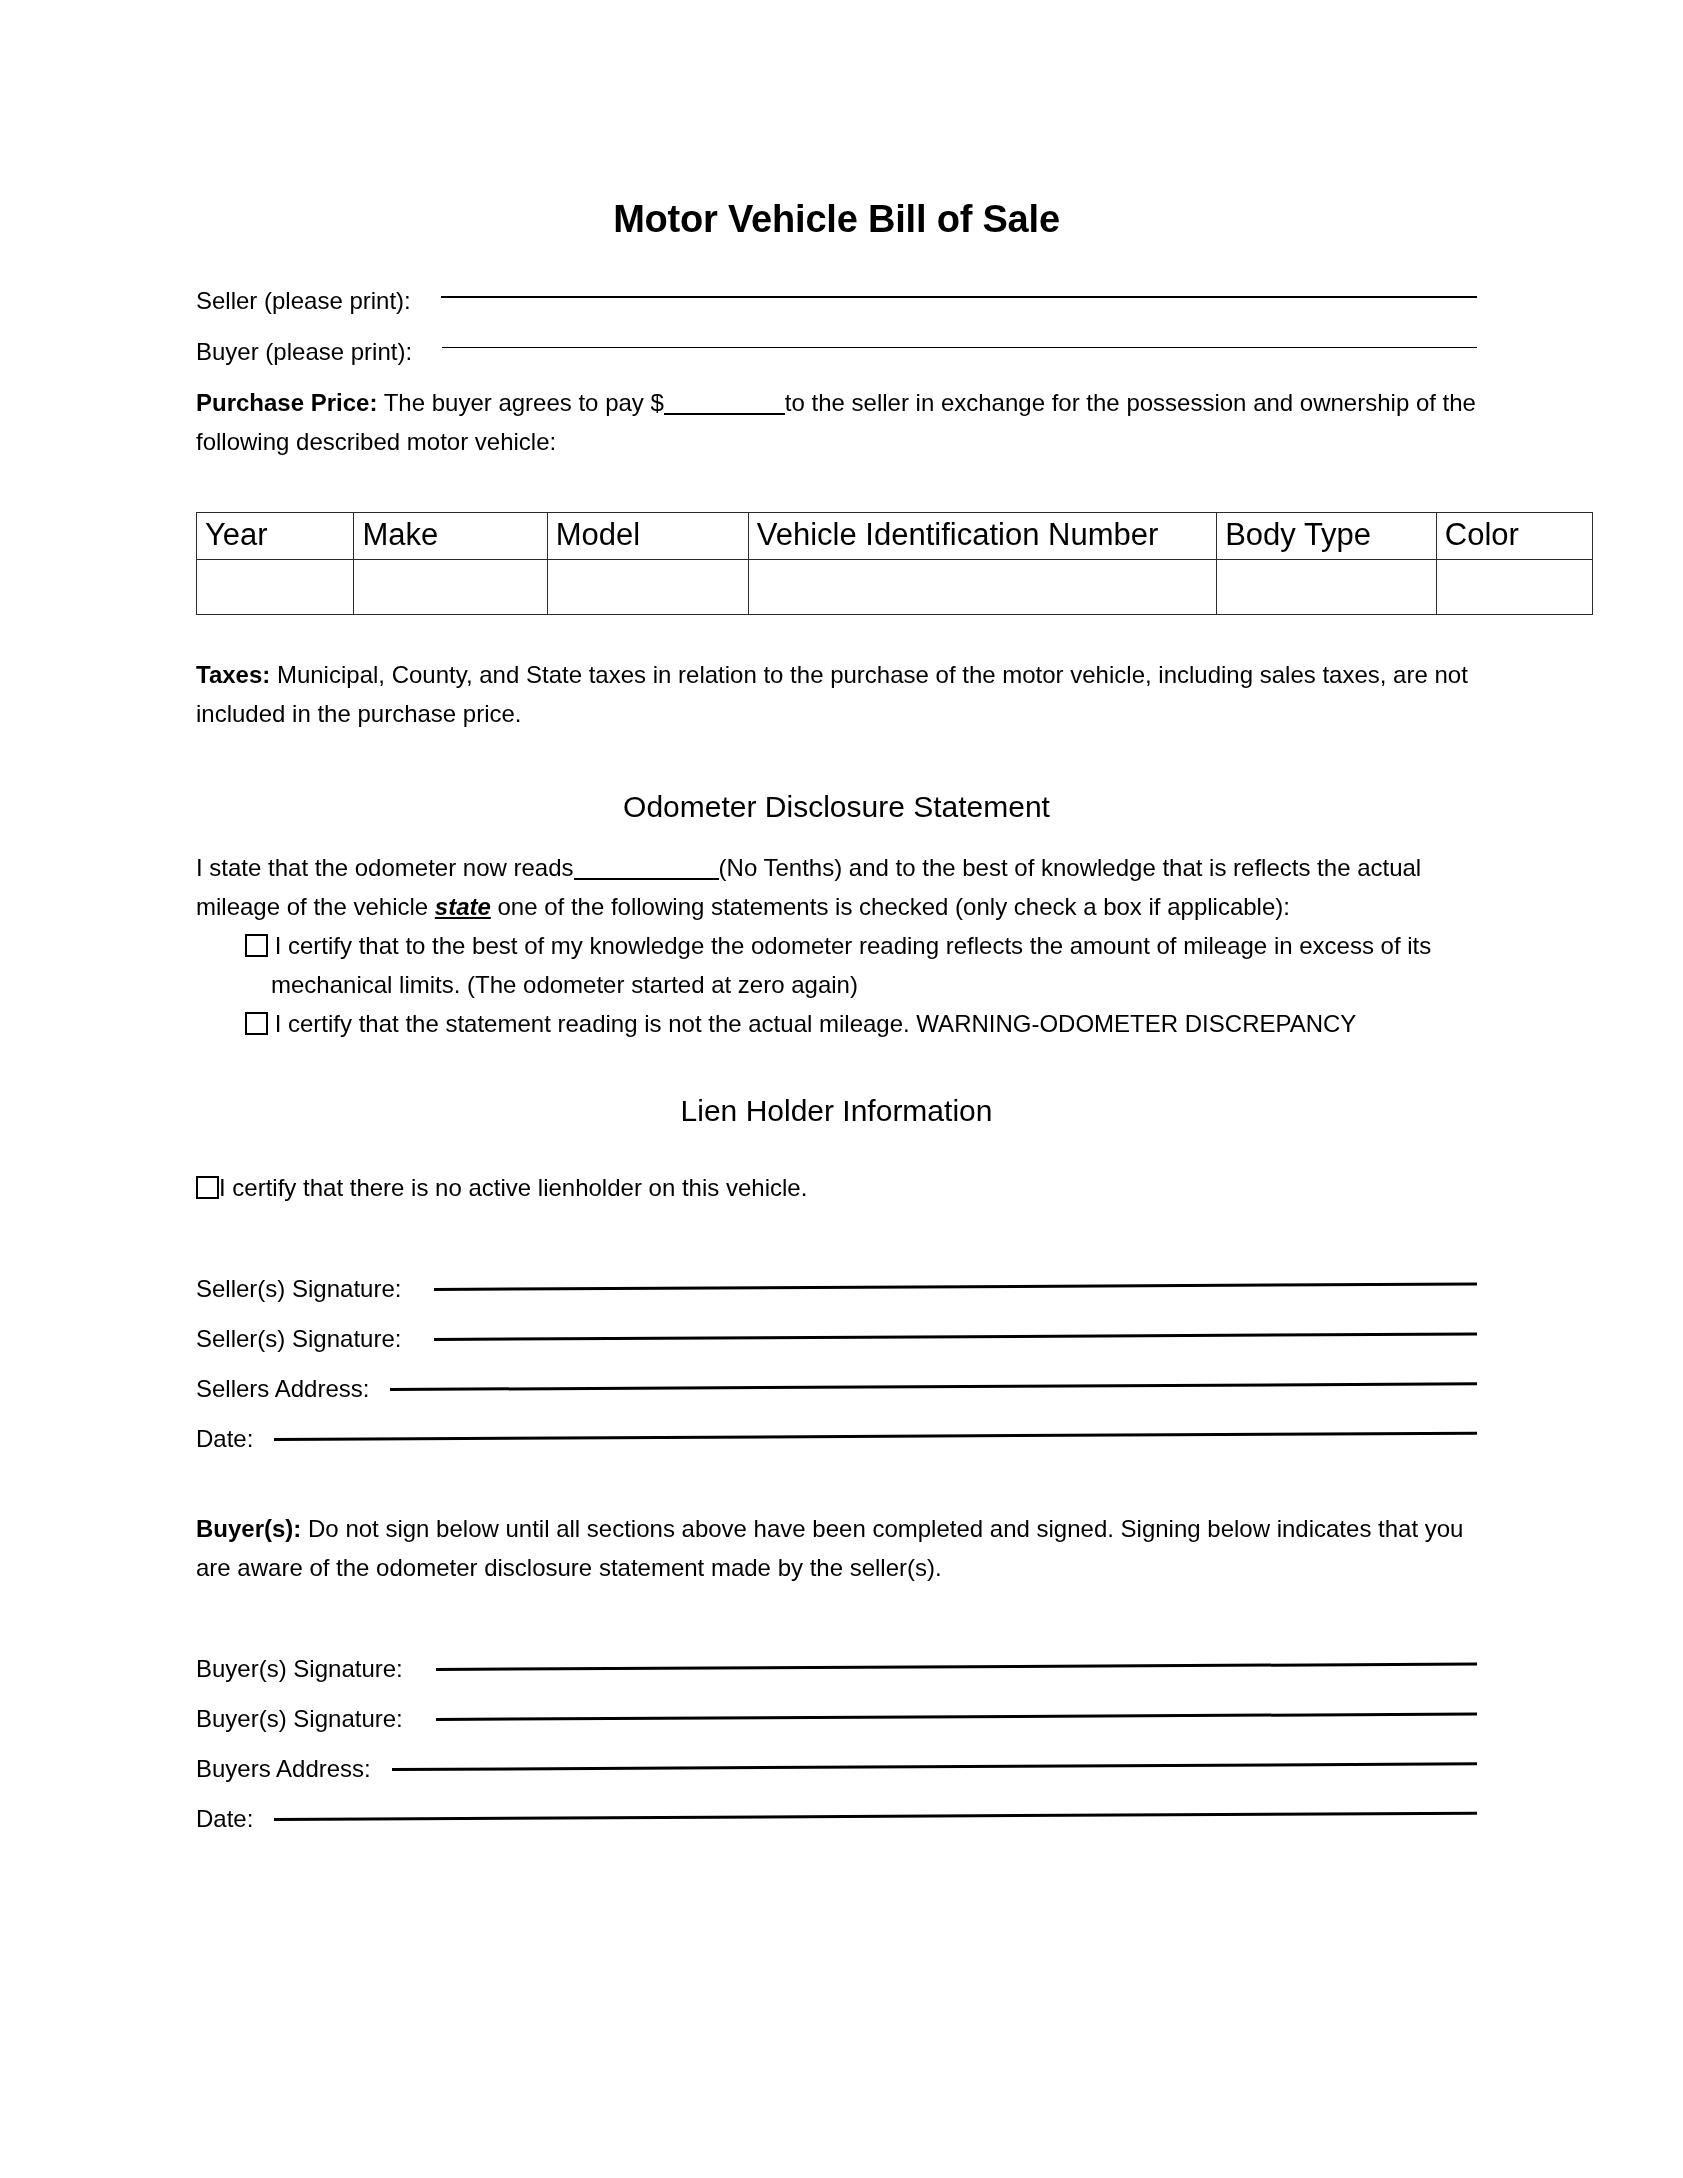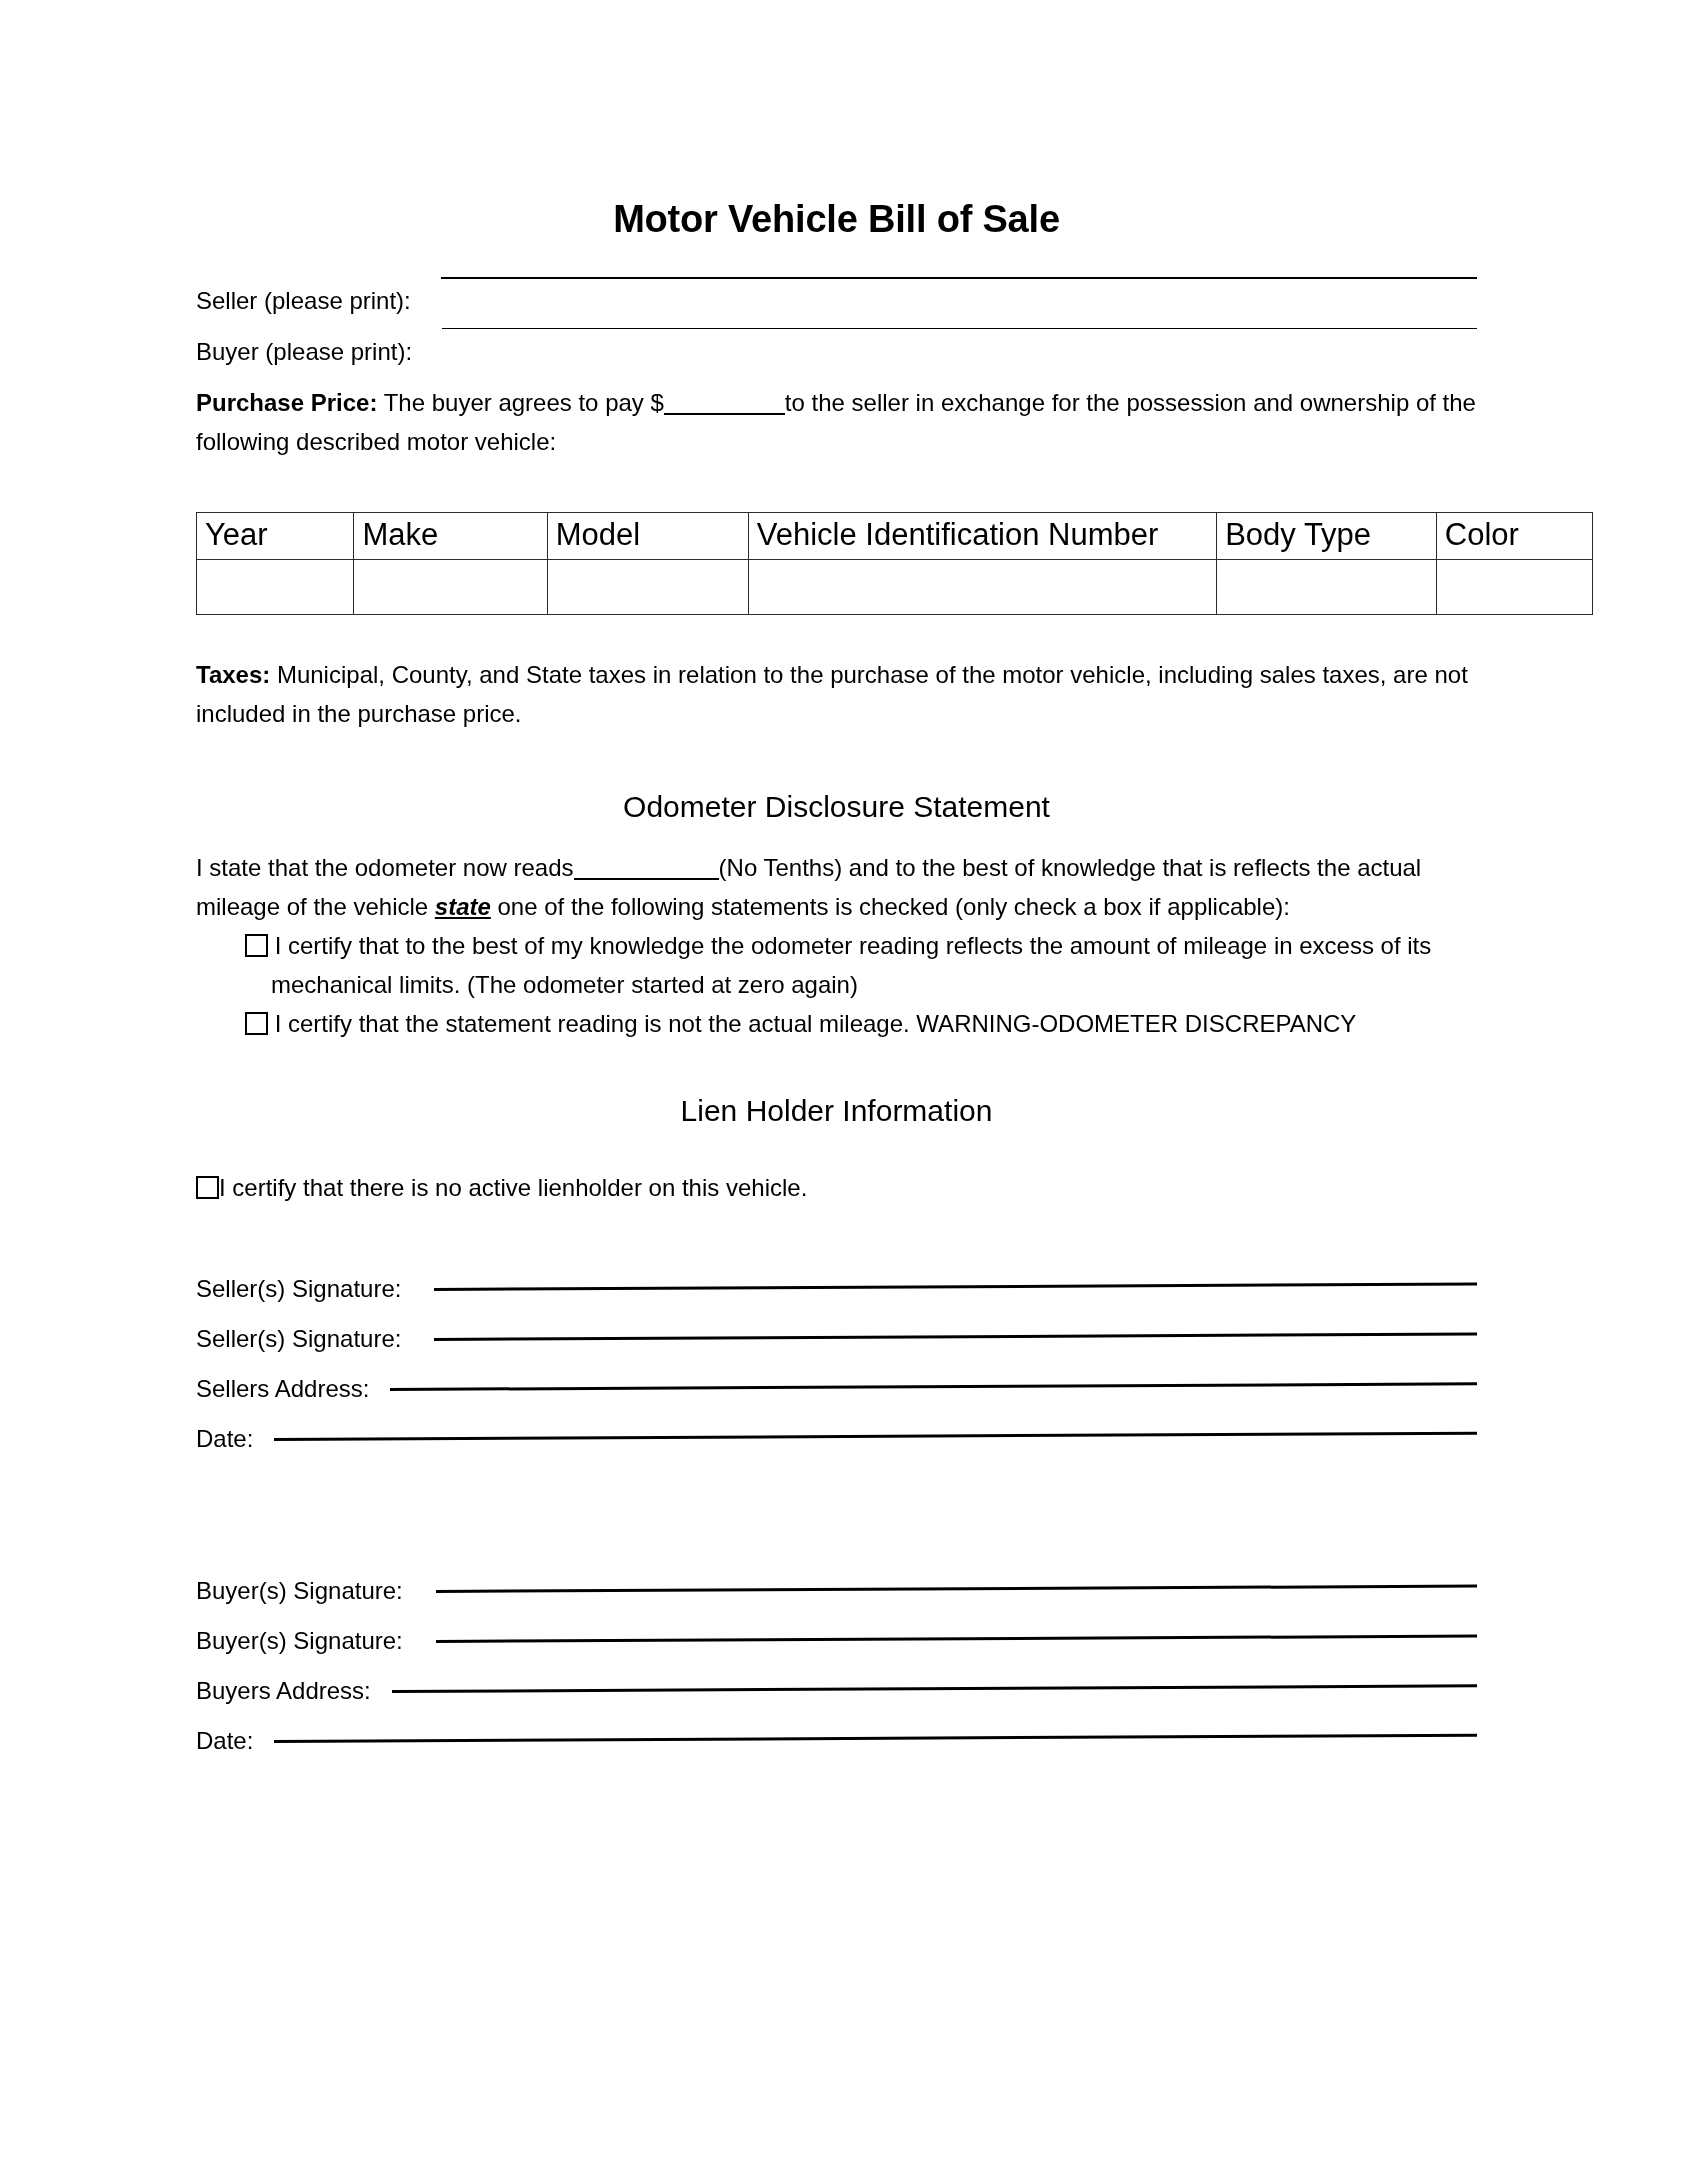--- a/index.html
+++ b/index.html
@@ -59,21 +59,21 @@
     display: inline-block;
     border-bottom: 2px solid #000;
     vertical-align: -4px;
   }
   .rule-price { width: 121px; }
   .rule-odo   { width: 145px; }
 
   
   .label-line {
     display: flex;
-    align-items: flex-start;
+    align-items: center;
     font-size: 24px;
     line-height: 39px;
     gap: 24px;
   }
   .label-line .lbl { white-space: nowrap; }
   .label-line .rule {
     flex: 1 1 auto;
     border-bottom: 2.5px solid #000;
     margin-left: 6px;
     position: relative;
@@ -258,20 +258,21 @@
       <span class="rule-wrap"></span>
     </div>
 
     <div class="sig-row">
       <span class="lbl">Date:</span>
       <span class="rule-wrap"></span>
     </div>
 
     <div class="spacer-52"></div>
 
+    <p class="body-text"><span class="bold">Buyer(s):</span><span> Do not sign below until all sections above have been completed and signed. Signing below indicates that you are aware of the odometer disclosure statement made by the seller(s).</span></p>
 
     <div class="spacer-52"></div>
 
     <div class="sig-row offset-a">
       <span class="lbl">Buyer(s) Signature:</span>
       <span class="rule-wrap"></span>
     </div>
 
     <div class="sig-row offset-a">
       <span class="lbl">Buyer(s) Signature:</span>

